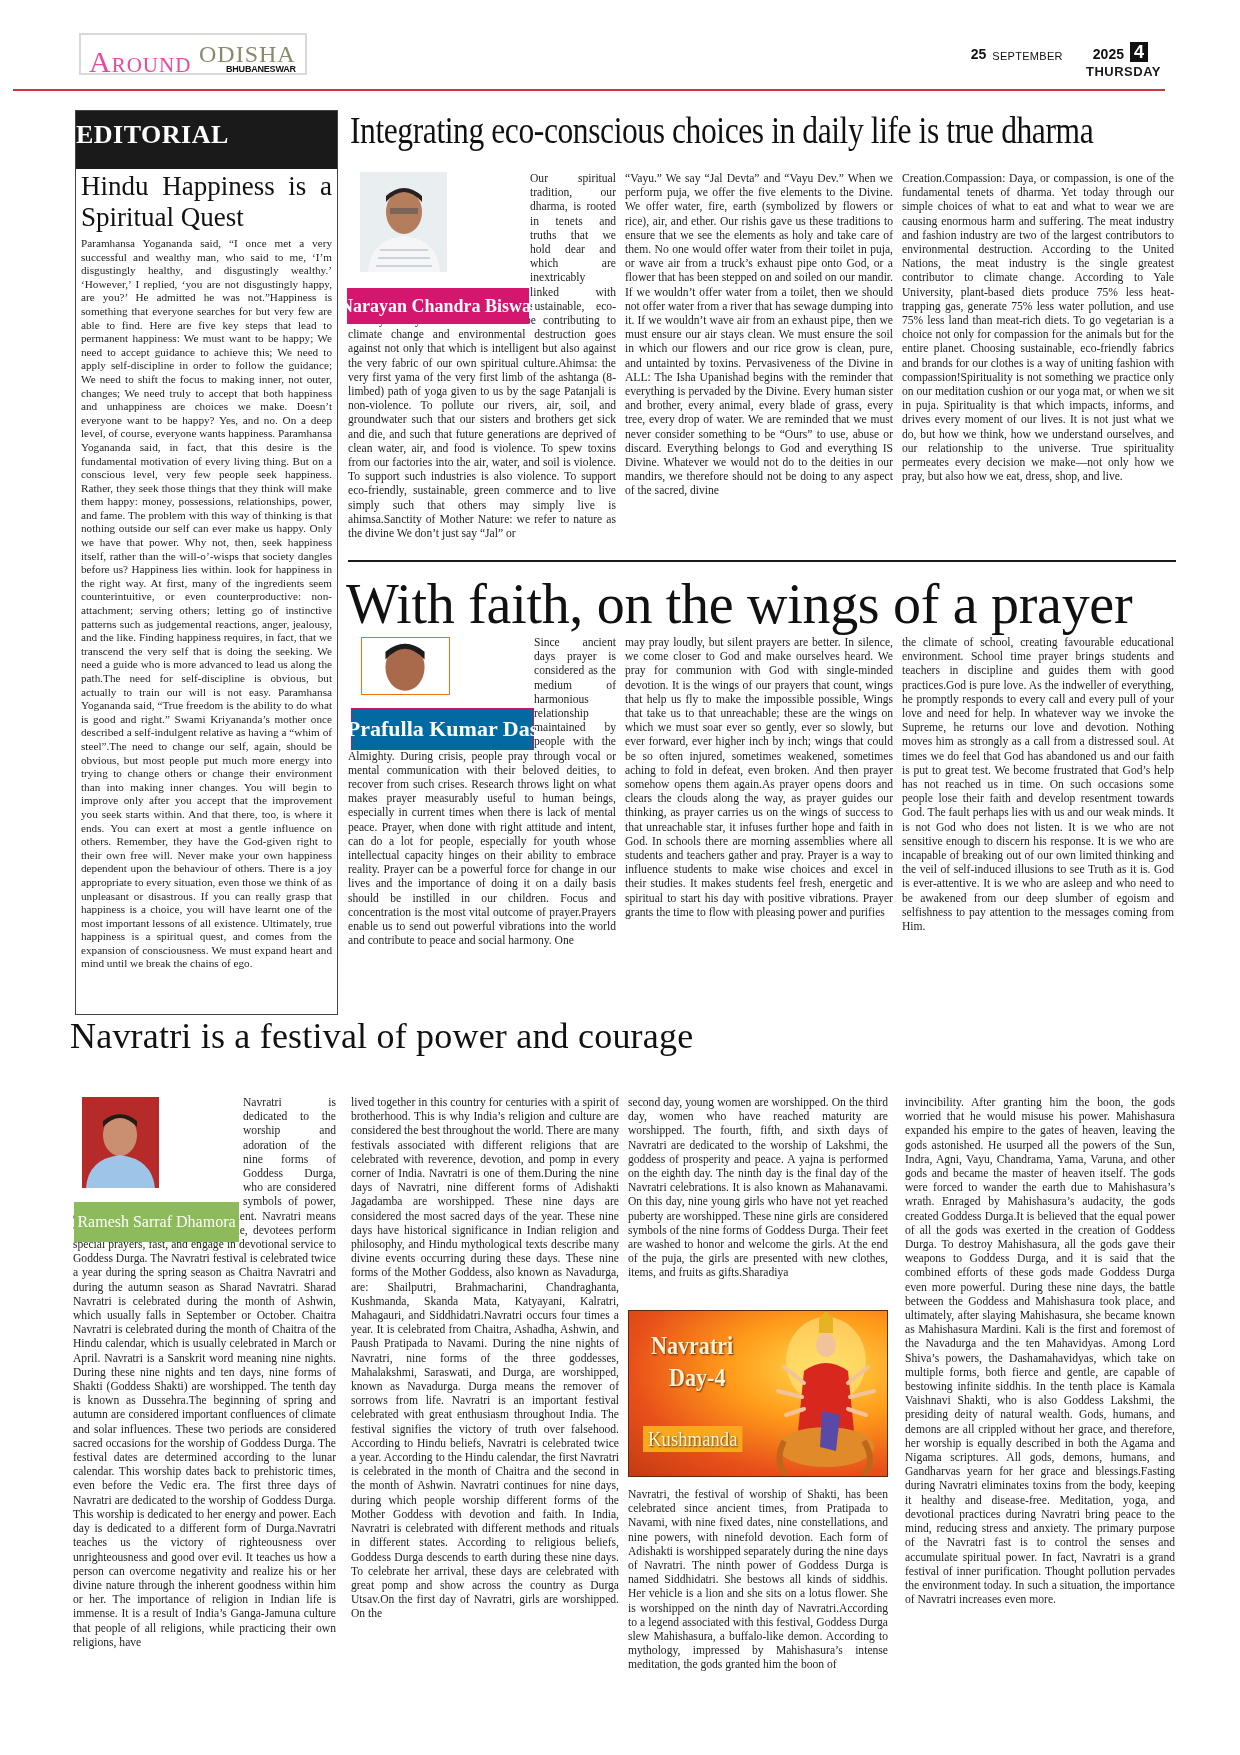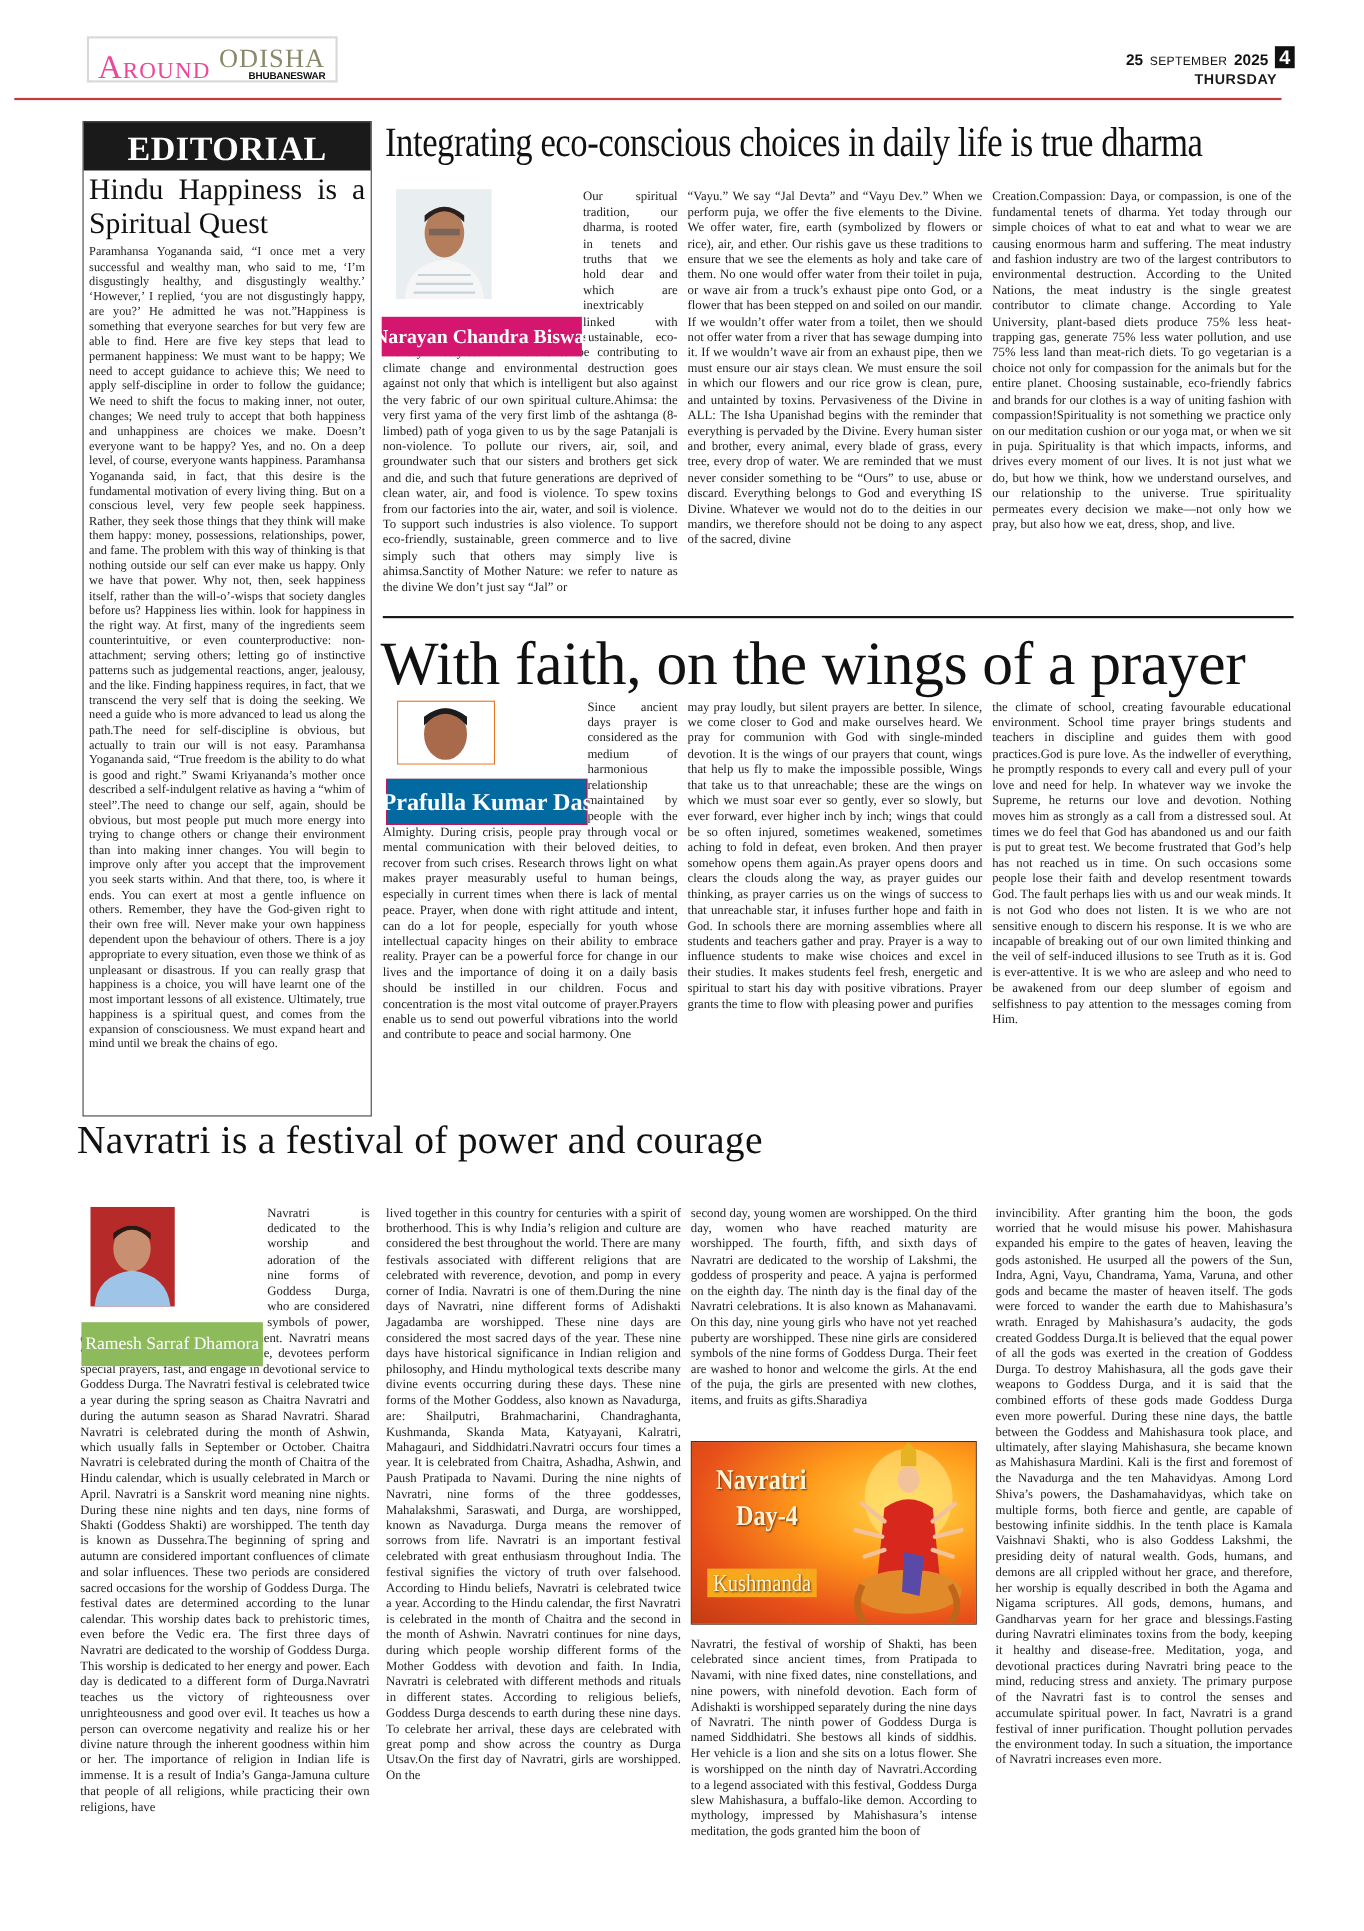--- a/index.html
+++ b/index.html
@@ -4,30 +4,30 @@
 <style>
   * { box-sizing: border-box; margin: 0; padding: 0; }
   html, body { width: 1240px; height: 1755px; background: #ffffff; overflow: hidden; }
   body { position: relative; font-family: "Liberation Serif", "DejaVu Serif", serif; color: #1a1a1a; }
 
   .masthead { position: absolute; left: 0; top: 0; width: 1240px; height: 100px; }
   .logo-box { position: absolute; left: 79px; top: 33px; width: 228px; height: 42px; border: 2px solid #d9d9d9; background: #fff; }
   .logo-around { position: absolute; left: 8px; top: 10px; font-family: "Liberation Serif", serif; font-size: 30px; color: #ec4899; letter-spacing: 1px; font-variant: small-caps; }
   .logo-odisha { position: absolute; left: 118px; top: 6px; font-family: "Liberation Serif", serif; font-size: 24px; color: #8a8a6a; letter-spacing: 1px; }
   .logo-city { position: absolute; left: 145px; top: 29px; font-family: "Liberation Sans", sans-serif; font-size: 9px; font-weight: bold; color: #111; letter-spacing: -0.2px; }
-  .date-line { position: absolute; right: 63px; top: 42px; font-family: "Liberation Sans", sans-serif; font-weight: bold; color: #111; display: flex; align-items: flex-end; gap: 6px; }
+  .date-line { position: absolute; right: 92px; top: 42px; font-family: "Liberation Sans", sans-serif; font-weight: bold; color: #111; display: flex; align-items: flex-end; gap: 6px; }
   .date-day { font-size: 14px; }
   .date-month { font-size: 11px; font-weight: normal; letter-spacing: 0.3px; }
-  .date-year { font-size: 14px; }
+  .date-year { font-size: 14px; margin-left: 24px; }
   .page-num { background: #111; color: #fff; font-size: 18px; font-weight: bold; padding: 1px 4px; line-height: 18px; }
   .weekday { position: absolute; right: 79px; top: 64px; font-family: "Liberation Sans", sans-serif; font-weight: bold; font-size: 13px; letter-spacing: 0.5px; }
   .mast-rule { position: absolute; left: 13px; top: 89px; width: 1152px; height: 2px; background: #c9383f; }
 
   .editorial { position: absolute; left: 75px; top: 110px; width: 263px; height: 905px; border: 1.5px solid #444; }
-  .ed-banner { background: #1a1a1a; color: #fff; font-size: 31px; font-weight: bold; text-align: center; height: 44px; line-height: 48px; letter-spacing: 0.5px; }
+  .ed-banner { background: #1a1a1a; color: #fff; font-size: 26px; font-weight: bold; height: 58px; line-height: 48px; letter-spacing: 0.5px; }
   .ed-title { font-size: 27px; line-height: 31px; padding: 2px 5px 0 5px; text-align: justify; color: #111; }
   .ed-body { font-size: 11.2px; line-height: 13.6px; padding: 4px 5px 0 5px; text-align: justify; color: #222; }
 
   .headline { position: absolute; white-space: nowrap; color: #111; font-family: "Liberation Serif", serif; }
   .h1 { left: 350px; top: 108px; font-size: 38px; transform: scaleX(0.83); transform-origin: left top; letter-spacing: -0.5px; }
   .h2 { left: 346px; top: 572px; font-size: 56px; letter-spacing: -0.3px; }
   .h3 { left: 70px; top: 1015px; font-size: 36px; letter-spacing: 0.2px; }
 
   .col { position: absolute; font-size: 11.6px; line-height: 14.2px; text-align: justify; color: #222; }
   .rule { position: absolute; height: 2px; background: #1a1a1a; }

